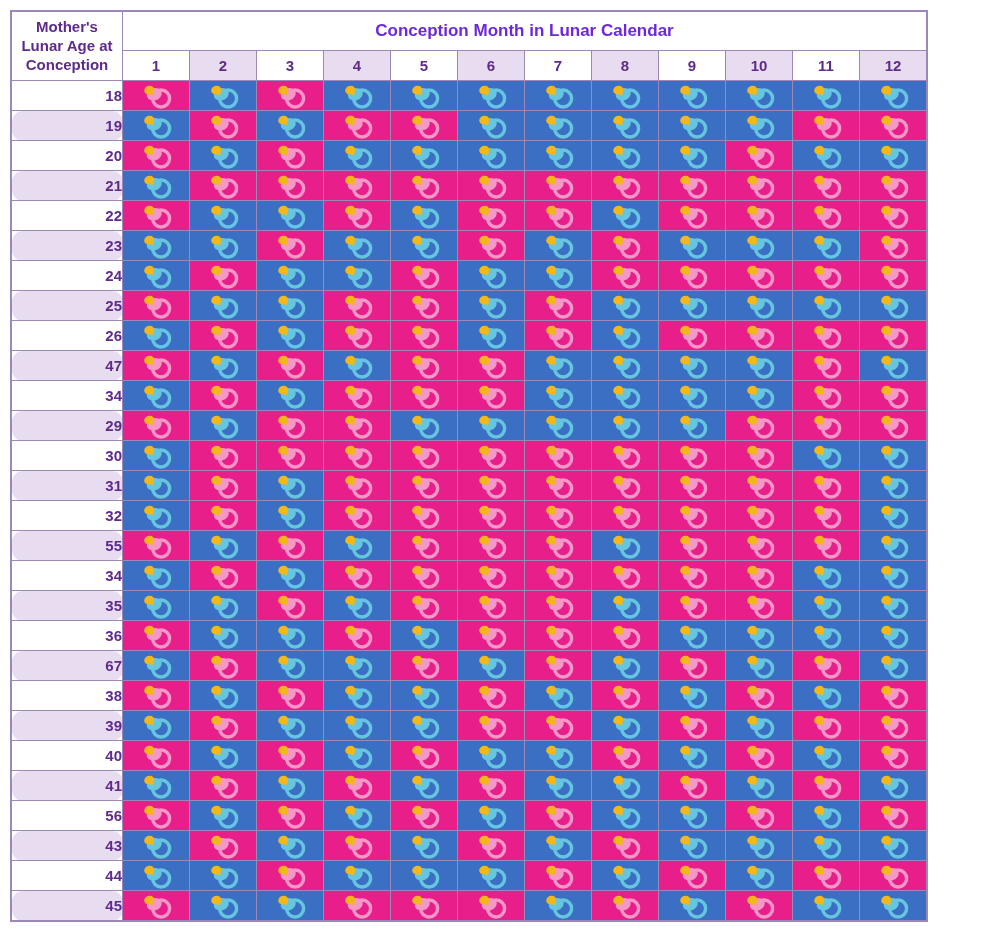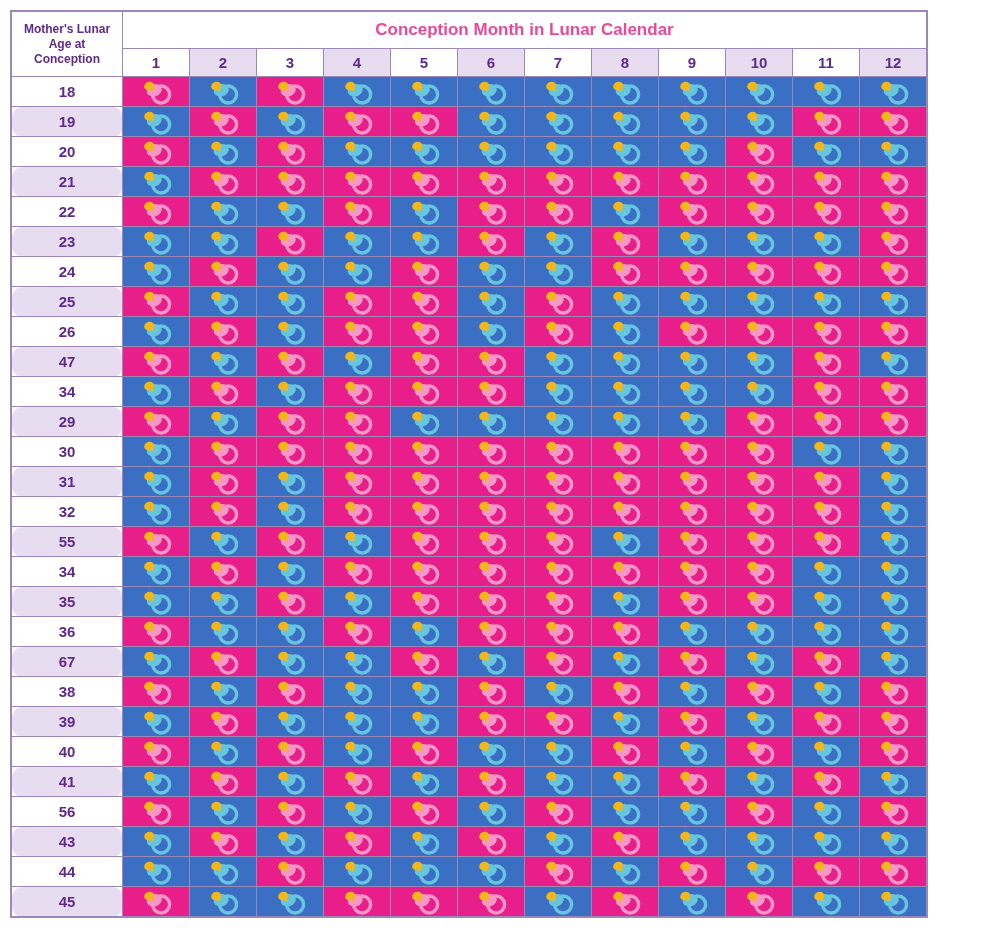--- a/index.html
+++ b/index.html
@@ -21,46 +21,47 @@
     border: 1px solid #9b87b8;
     padding: 0;
     text-align: center;
     vertical-align: middle;
   }
   th.corner {
     width: 111px;
     background: #ffffff;
     color: #5e2a8c;
     font-weight: 600;
-    font-size: 12px;
+    font-size: 15px;
     line-height: 1.25;
     padding: 6px 6px;
   }
   th.month-header {
     background: #ffffff;
-    color: #ec4899;
+    color: #6d28d9;
     font-weight: 600;
     font-size: 17px;
     padding: 8px 4px;
   }
   th.month-col {
     width: 67px;
     color: #5e2a8c;
     font-weight: 600;
     font-size: 15px;
     padding: 5px 0;
   }
   th.month-col.odd { background: #ffffff; }
   th.month-col.even { background: #e8ddf0; }
   td.age-cell {
     color: #5e2a8c;
     font-weight: 600;
     font-size: 15px;
     padding: 3px 0;
     height: 30px;
+    text-align: right;
   }
   td.age-cell.odd { background: #ffffff; }
   td.age-cell.even { background: #e8ddf0; border-radius: 11px; }
   td.pred-cell {
     height: 30px;
     width: 67px;
     position: relative;
   }
   td.pred-cell.G { background: #e81f8a; }
   td.pred-cell.B { background: #3b6fc4; }

